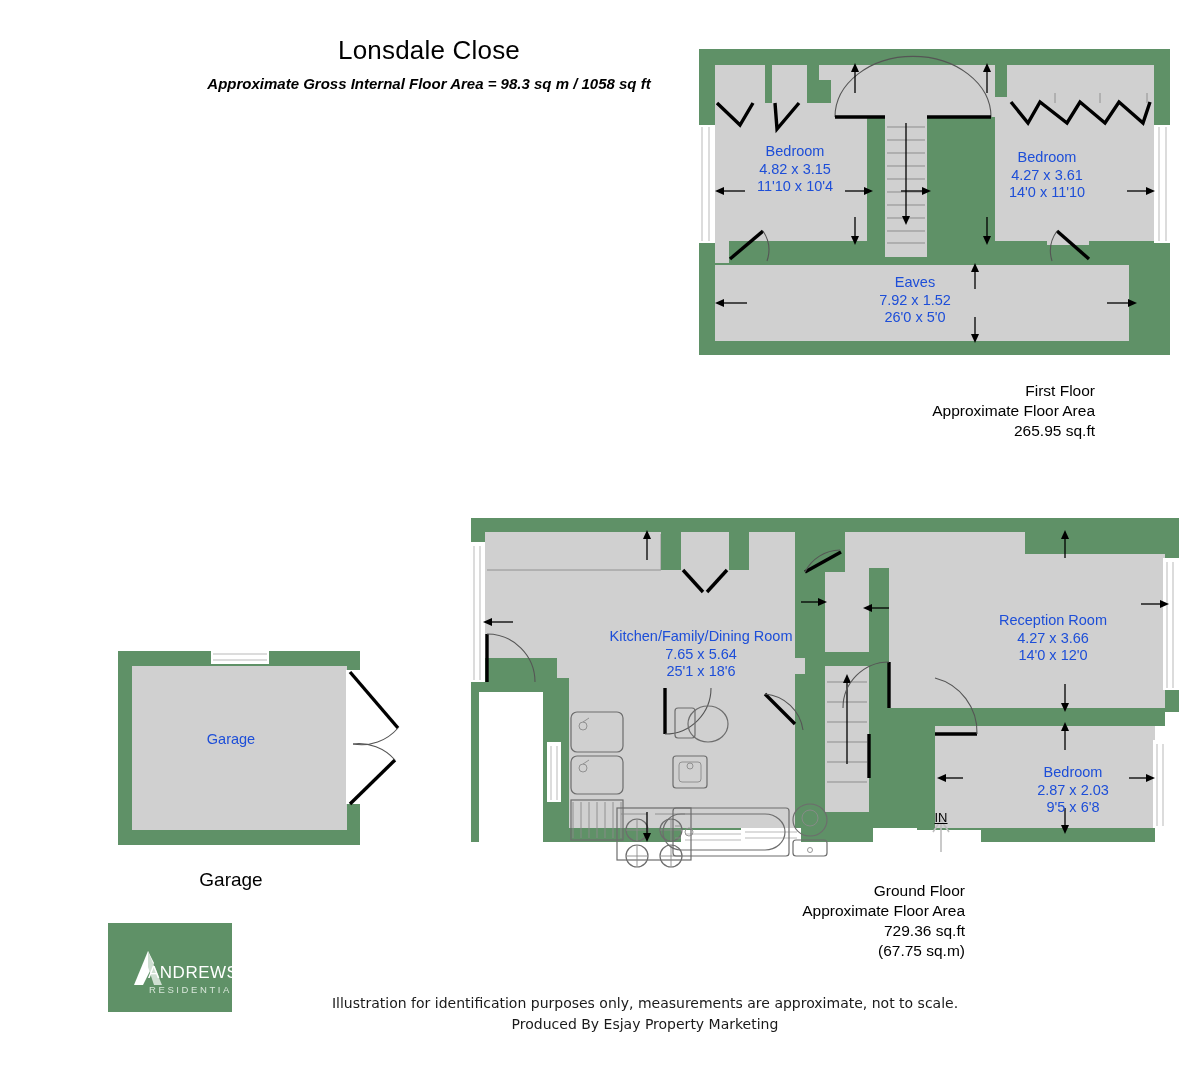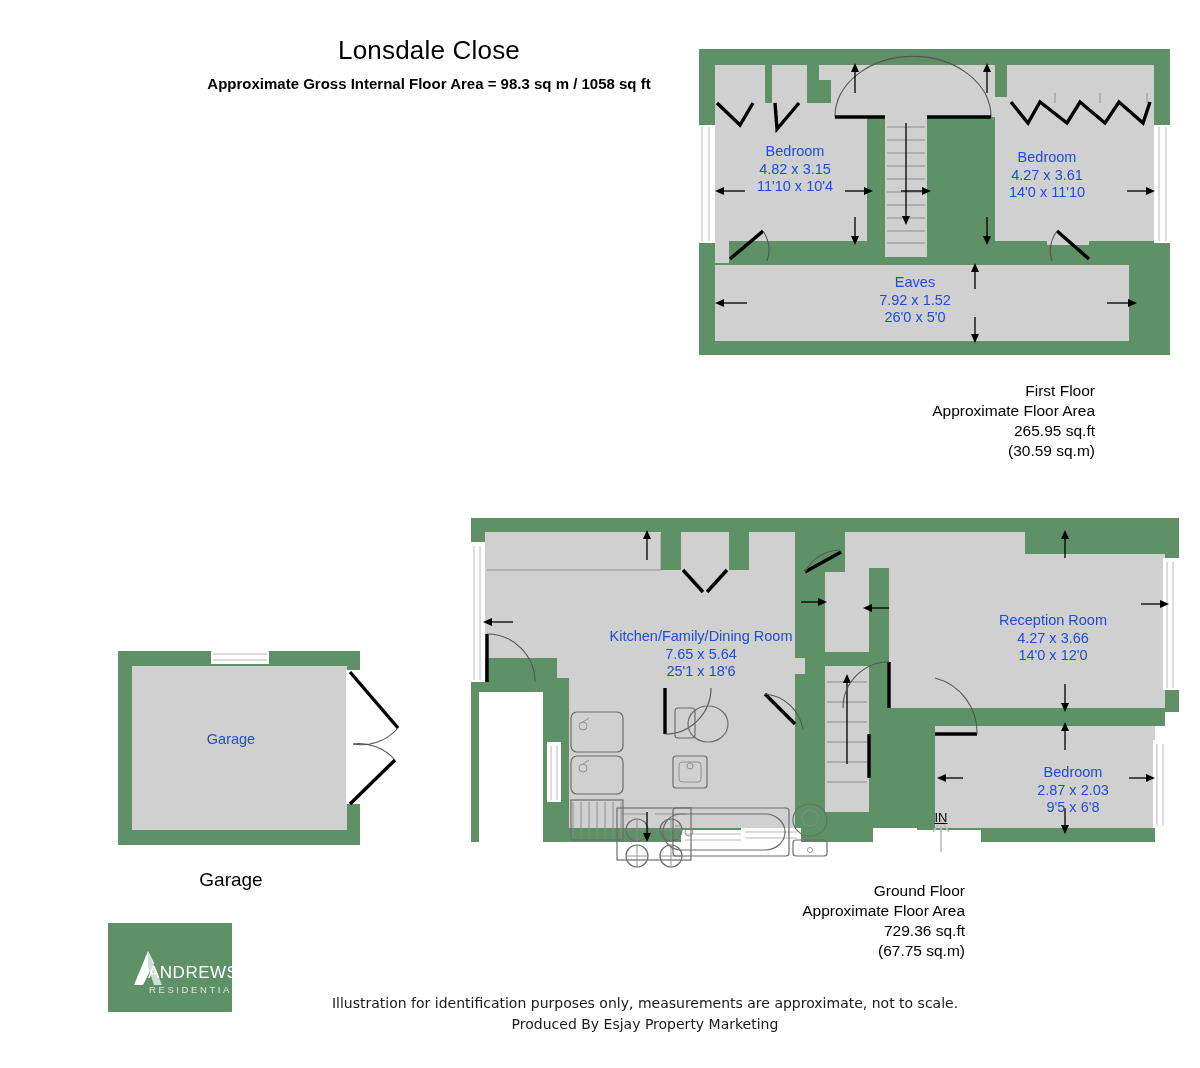--- a/index.html
+++ b/index.html
@@ -26,20 +26,21 @@
     text-align: center;
     line-height: 1.15;
     white-space: nowrap;
   }
   #plan-subtitle {
     font-size: 15px;
     font-weight: bold;
     text-align: center;
     margin-top: 9px;
     white-space: nowrap;
+    font-style: italic;
   }
 
   
   svg.plan { position: absolute; display: block; overflow: visible; }
   .wall { fill: #5f9167; }
   .floor { fill: #d0d0d0; }
   .white { fill: #ffffff; }
   .winline { stroke: #b9b9b9; stroke-width: 1; fill: none; }
   .swing { stroke: #555555; stroke-width: 1.1; fill: none; }
   .leaf { stroke: #000000; stroke-width: 3.4; fill: none; stroke-linecap: butt; }
@@ -213,21 +214,20 @@
   <div class="rlabel" style="left:810px; top:274px; width:120px;">
     <div class="nm">Eaves</div>
     <div class="dm">7.92 x 1.52</div>
     <div class="dm">26'0 x 5'0</div>
   </div>
 
   <div class="caption" style="left:760px; top:381px; width:290px;">
     <div>First Floor</div>
     <div>Approximate Floor Area</div>
     <div>265.95 sq.ft</div>
-    <div>(30.59 sq.m)</div>
   </div>
 
   <svg class="plan" style="left:70px; top:648px;" width="300" height="210" viewBox="0 0 300 210">
     <path class="wall" d="M3,3 H245 V197 H3 Z"></path>
     <path class="floor" d="M17,18 H232 V182 H17 Z"></path>
 
     <rect class="white" x="96" y="2" width="58" height="14"></rect>
     <path class="winline" d="M98,6 H152 M98,12 H152"></path>
 
     <rect class="white" x="231" y="22" width="16" height="134"></rect>

